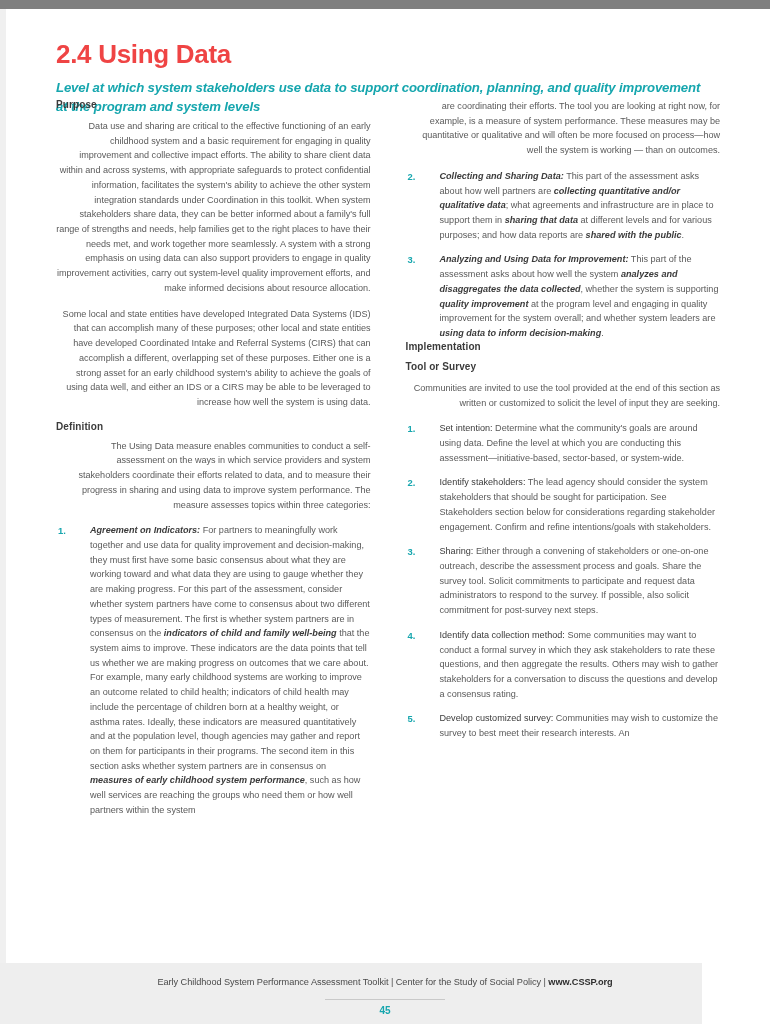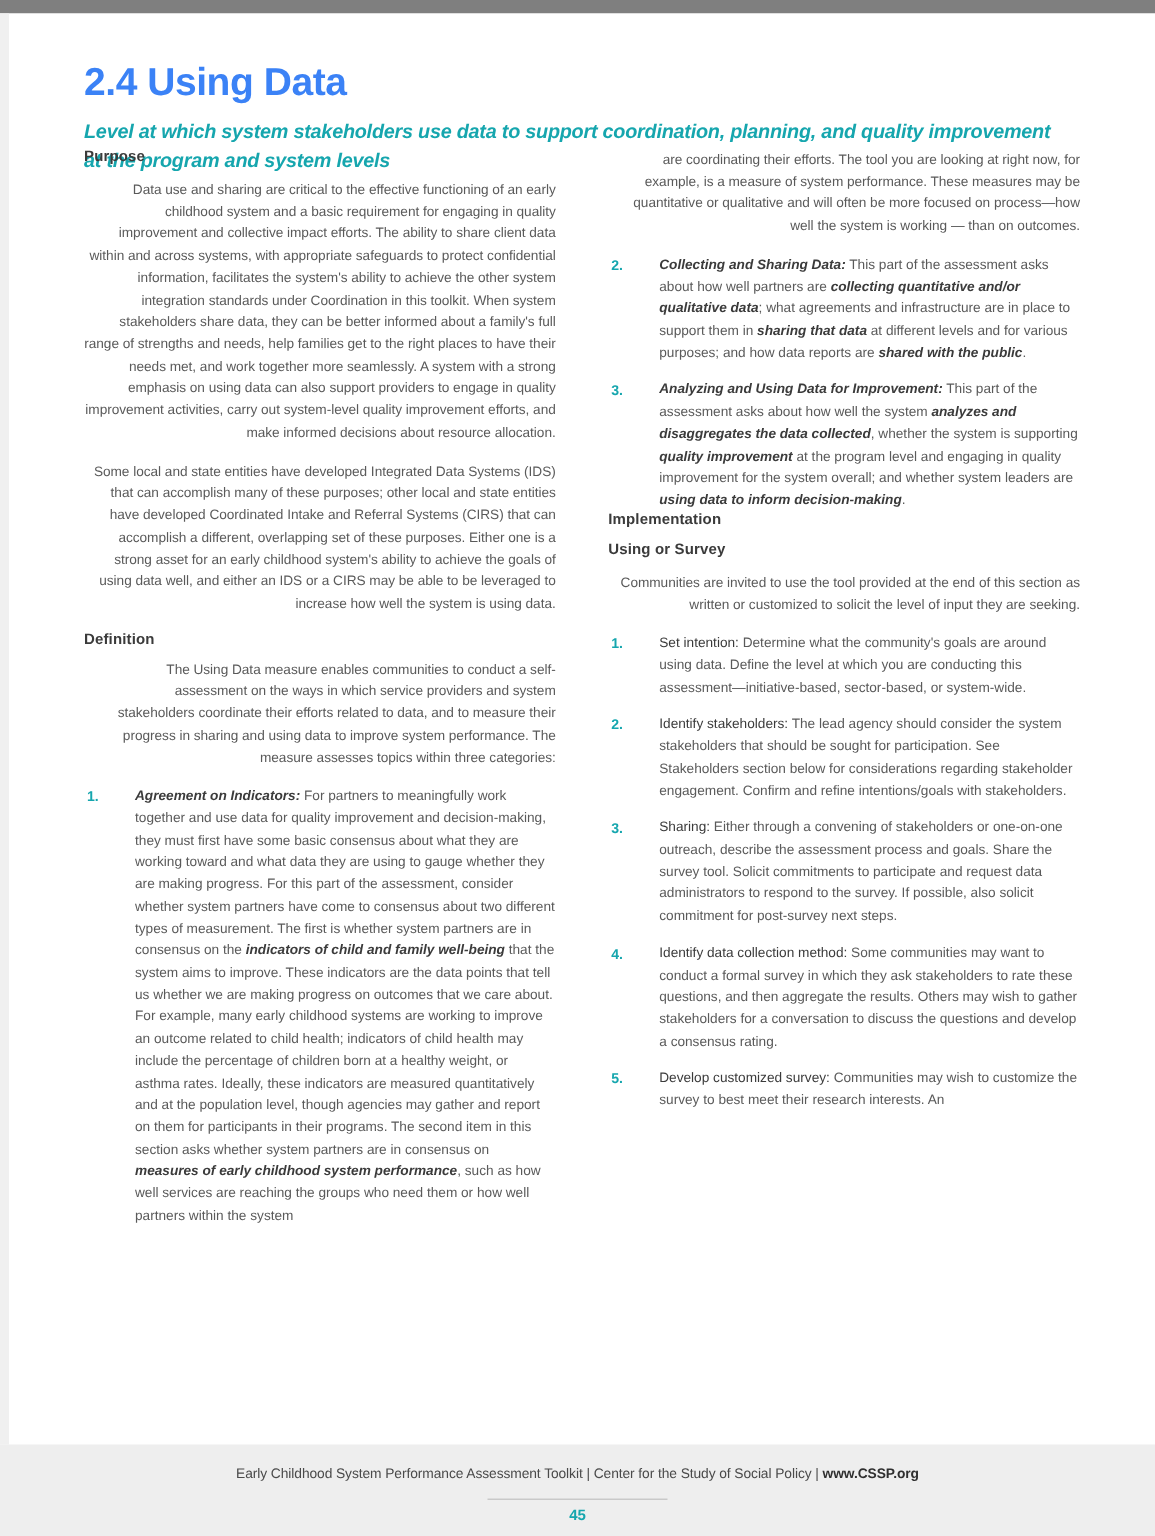--- a/index.html
+++ b/index.html
@@ -33,21 +33,21 @@
   }
   .content {
     position: absolute;
     top: 40px;
     left: 56px;
     width: 664px;
   }
 
   
   .title {
-    color: #3b82f6;
+    color: #ef4444;
     font-size: 26px;
     font-weight: bold;
     letter-spacing: -0.3px;
     line-height: 1.15;
     margin: 0 0 9px 0;
   }
   .subtitle {
     color: #16a6ae;
     font-size: 13.2px;
     font-weight: bold;
@@ -129,21 +129,21 @@
     font-style: italic;
     font-weight: bold;
     color: #3b3b3b;
   }
 
   
   .footer {
     position: absolute;
     top: 963px;
     left: 0;
-    width: 770px;
+    width: 702px;
     height: 61px;
     background: #eeeeee;
   }
   .footer-text {
     position: absolute;
     top: 14px;
     left: 0;
     width: 770px;
     text-align: center;
     font-size: 9.2px;
@@ -216,21 +216,21 @@
           <span class="lead-i">Collecting and Sharing Data:</span><span> This part of the assessment asks about how well partners are </span><span class="em-bi">collecting quantitative and/or qualitative data</span><span>; what agreements and infrastructure are in place to support them in </span><span class="em-bi">sharing that data</span><span> at different levels and for various purposes; and how data reports are </span><span class="em-bi">shared with the public</span><span>.</span>
         </li>
         <li>
           <span class="num">3.</span>
           <span class="lead-i">Analyzing and Using Data for Improvement:</span><span> This part of the assessment asks about how well the system </span><span class="em-bi">analyzes and disaggregates the data collected</span><span>, whether the system is supporting </span><span class="em-bi">quality improvement</span><span> at the program level and engaging in quality improvement for the system overall; and whether system leaders are </span><span class="em-bi">using data to inform decision-making</span><span>.</span>
         </li>
       </ol>
 
       <h3 class="sec">Implementation</h3>
 
-      <h3 class="sec">Using or Survey</h3>
+      <h3 class="sec">Tool or Survey</h3>
       <p class="body gap-block">Communities are invited to use the tool provided at the end of this section as written or customized to solicit the level of input they are seeking.</p>
 
 
       <ol class="numlist">
         <li>
           <span class="num">1.</span>
           <span class="lead-b">Set intention:</span><span> Determine what the community's goals are around using data. Define the level at which you are conducting this assessment—initiative-based, sector-based, or system-wide.</span>
         </li>
         <li>
           <span class="num">2.</span>

